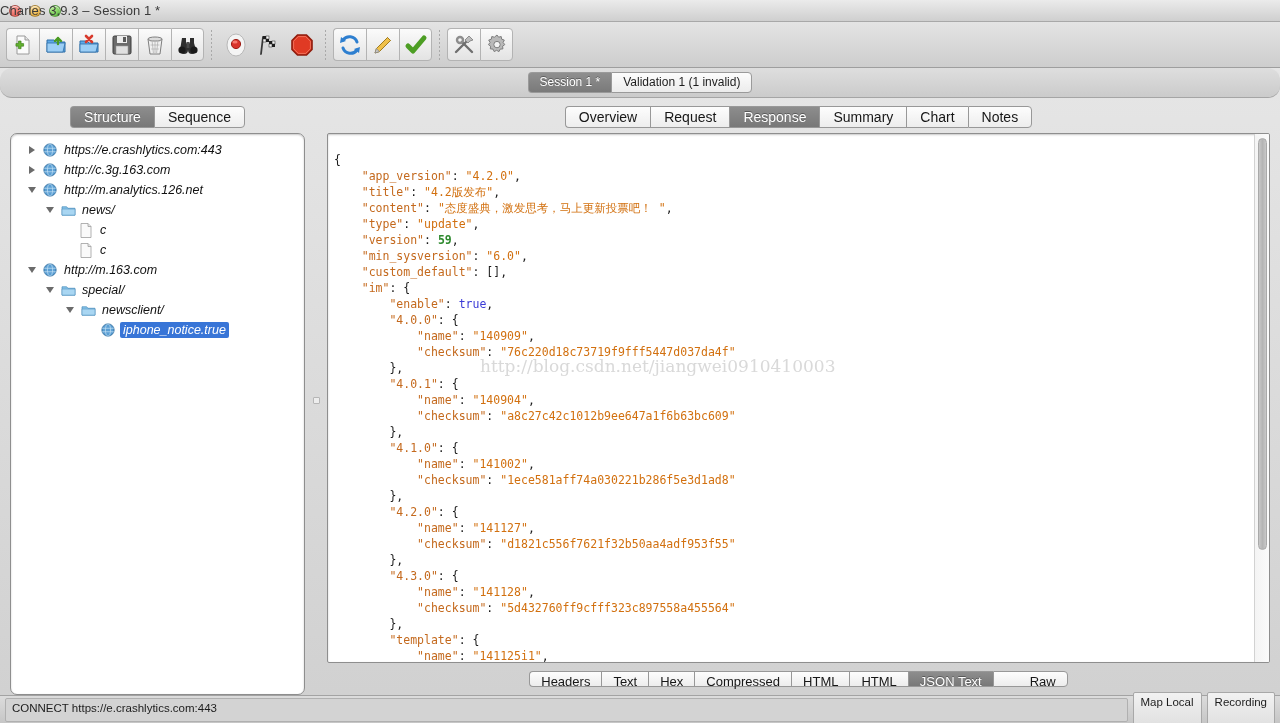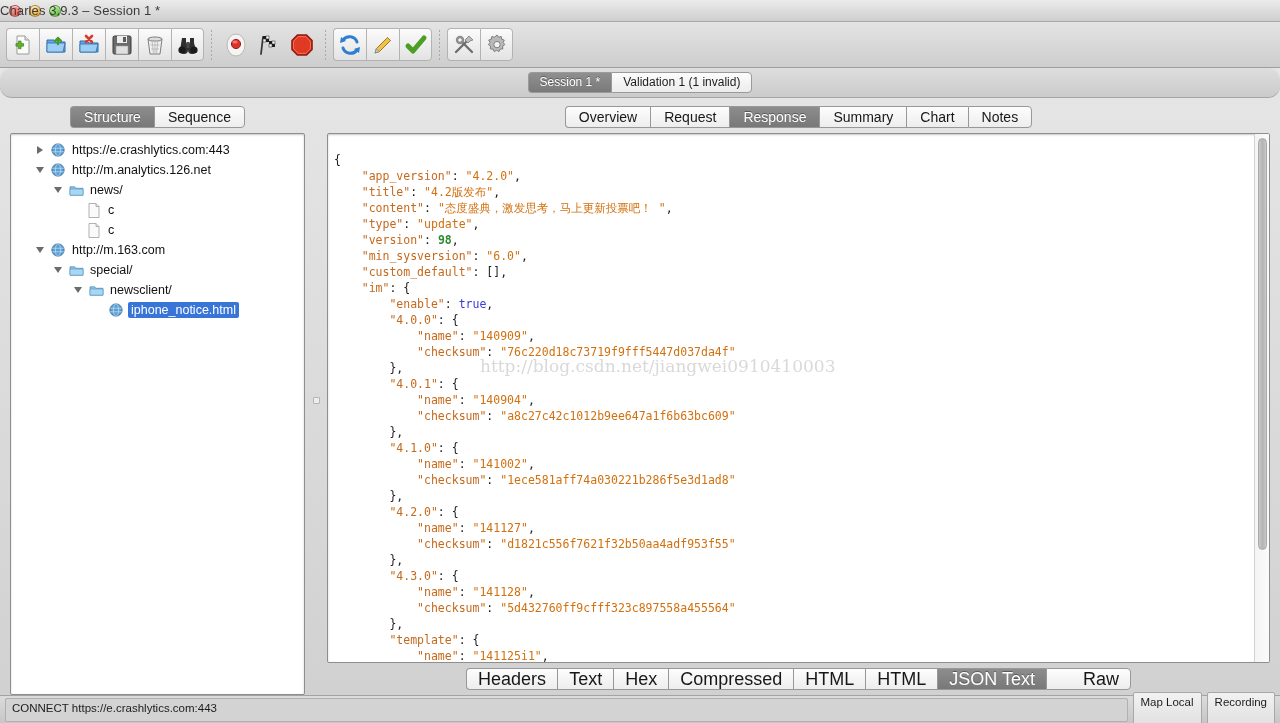--- a/index.html
+++ b/index.html
@@ -132,25 +132,26 @@
   .ptab:last-child  { border-radius: 0 4px 4px 0; border-right-width: 1px; }
   .ptab.active {
     background: linear-gradient(#8d8d8d, #787878);
     color: #fff; text-shadow: 0 -1px 0 rgba(0,0,0,.35);
   }
 
   #tree-box {
     flex: 1 1 auto;
     background: #ffffff;
     border: 1px solid #8e8e8e;
-    border-radius: 2px;
+    border-radius: 7px;
     box-shadow: inset 0 1px 2px rgba(0,0,0,.22);
     overflow: hidden;
-    padding: 6px 0 0 16px;
+    padding: 6px 0 0 8px;
     min-height: 0;
+    font-style: italic;
   }
   .tree-row {
     display: flex; align-items: center;
     height: 20px;
     font-size: 12.5px;
     color: #111;
     white-space: nowrap;
     padding-right: 4px;
   }
   .tw { width: 18px; flex: 0 0 18px; display:flex; align-items:center; justify-content:center; }
@@ -249,23 +250,23 @@
     background: linear-gradient(to right, #c8c8c8, #b4b4b4 50%, #c8c8c8);
     border: 1px solid #a9a9a9;
   }
 
   
   #formatbar {
     flex: 0 0 32px; height: 32px;
     display: flex; align-items: center; justify-content: center;
   }
   .ftab {
-    height: 22px; line-height: 20px;
+    height: 16px; line-height: 20px;
     padding: 0 11px;
-    font-size: 18px;
+    font-size: 13px;
     border: 1px solid #989898;
     border-right-width: 0;
     background: linear-gradient(#fdfdfd, #ededed);
     color: #171717;
   }
   .ftab:first-child { border-radius: 4px 0 0 4px; }
   .ftab:last-child  { border-radius: 0 4px 4px 0; border-right-width: 1px; padding-left: 36px; }
   .ftab.active {
     background: linear-gradient(#8d8d8d, #787878);
     color: #fff; text-shadow: 0 -1px 0 rgba(0,0,0,.35);
@@ -500,20 +501,33 @@
           <span class="t-icon">
             <svg width="14" height="14" viewBox="0 0 16 16">
                 <circle cx="8" cy="8" r="7" fill="#5b9fd4" stroke="#2e6b9e"></circle>
                 <ellipse cx="8" cy="8" rx="3" ry="7" fill="none" stroke="#bcdcf2" stroke-width=".9"></ellipse>
                 <path d="M1.4 6h13.2M1.4 10h13.2" stroke="#bcdcf2" stroke-width=".9"></path>
               </svg>
           </span>
           <span class="t-label">https://e.crashlytics.com:443</span>
         </div>
 
+        <div class="tree-row" style="padding-left:4px">
+          <span class="tw">
+              <i class="disc closed"></i>
+            </span>
+          <span class="t-icon">
+            <svg width="14" height="14" viewBox="0 0 16 16">
+                <circle cx="8" cy="8" r="7" fill="#5b9fd4" stroke="#2e6b9e"></circle>
+                <ellipse cx="8" cy="8" rx="3" ry="7" fill="none" stroke="#bcdcf2" stroke-width=".9"></ellipse>
+                <path d="M1.4 6h13.2M1.4 10h13.2" stroke="#bcdcf2" stroke-width=".9"></path>
+              </svg>
+          </span>
+          <span class="t-label">http://c.3g.163.com</span>
+        </div>
 
         <div class="tree-row" style="padding-left:4px">
           <span class="tw">
               <i class="disc open"></i>
             </span>
           <span class="t-icon">
             <svg width="14" height="14" viewBox="0 0 16 16">
                 <circle cx="8" cy="8" r="7" fill="#5b9fd4" stroke="#2e6b9e"></circle>
                 <ellipse cx="8" cy="8" rx="3" ry="7" fill="none" stroke="#bcdcf2" stroke-width=".9"></ellipse>
                 <path d="M1.4 6h13.2M1.4 10h13.2" stroke="#bcdcf2" stroke-width=".9"></path>
@@ -596,21 +610,21 @@
         </div>
 
         <div class="tree-row" style="padding-left:80px">
           <span class="t-icon">
             <svg width="14" height="14" viewBox="0 0 16 16">
                 <circle cx="8" cy="8" r="7" fill="#5b9fd4" stroke="#2e6b9e"></circle>
                 <ellipse cx="8" cy="8" rx="3" ry="7" fill="none" stroke="#bcdcf2" stroke-width=".9"></ellipse>
                 <path d="M1.4 6h13.2M1.4 10h13.2" stroke="#bcdcf2" stroke-width=".9"></path>
               </svg>
           </span>
-          <span class="t-label sel">iphone_notice.html</span>
+          <span class="t-label sel">iphone_notice.true</span>
         </div>
 
       </div>
     </div>
 
     <div id="splitter">
       <div class="grip"></div>
     </div>
 
     <div id="right-pane">
@@ -624,21 +638,21 @@
       </div>
 
       <div id="json-box">
         <div id="json-scroll-wrap">
           <div id="watermark">http://blog.csdn.net/jiangwei0910410003</div>
           <pre id="json-text"><span class="p">{</span>
     <span class="k">"app_version"</span><span class="p">: </span><span class="s">"4.2.0"</span><span class="p">,</span>
     <span class="k">"title"</span><span class="p">: </span><span class="s">"4.2版发布"</span><span class="p">,</span>
     <span class="k">"content"</span><span class="p">: </span><span class="s">"态度盛典，激发思考，马上更新投票吧！ "</span><span class="p">,</span>
     <span class="k">"type"</span><span class="p">: </span><span class="s">"update"</span><span class="p">,</span>
-    <span class="k">"version"</span><span class="p">: </span><span class="n">98</span><span class="p">,</span>
+    <span class="k">"version"</span><span class="p">: </span><span class="n">59</span><span class="p">,</span>
     <span class="k">"min_sysversion"</span><span class="p">: </span><span class="s">"6.0"</span><span class="p">,</span>
     <span class="k">"custom_default"</span><span class="p">: </span><span class="p">[]</span><span class="p">,</span>
     <span class="k">"im"</span><span class="p">: {</span>
         <span class="k">"enable"</span><span class="p">: </span><span class="b">true</span><span class="p">,</span>
         <span class="k">"4.0.0"</span><span class="p">: {</span>
             <span class="k">"name"</span><span class="p">: </span><span class="s">"140909"</span><span class="p">,</span>
             <span class="k">"checksum"</span><span class="p">: </span><span class="s">"76c220d18c73719f9fff5447d037da4f"</span><span class="p"></span>
         <span class="p">},</span>
         <span class="k">"4.0.1"</span><span class="p">: {</span>
             <span class="k">"name"</span><span class="p">: </span><span class="s">"140904"</span><span class="p">,</span>

